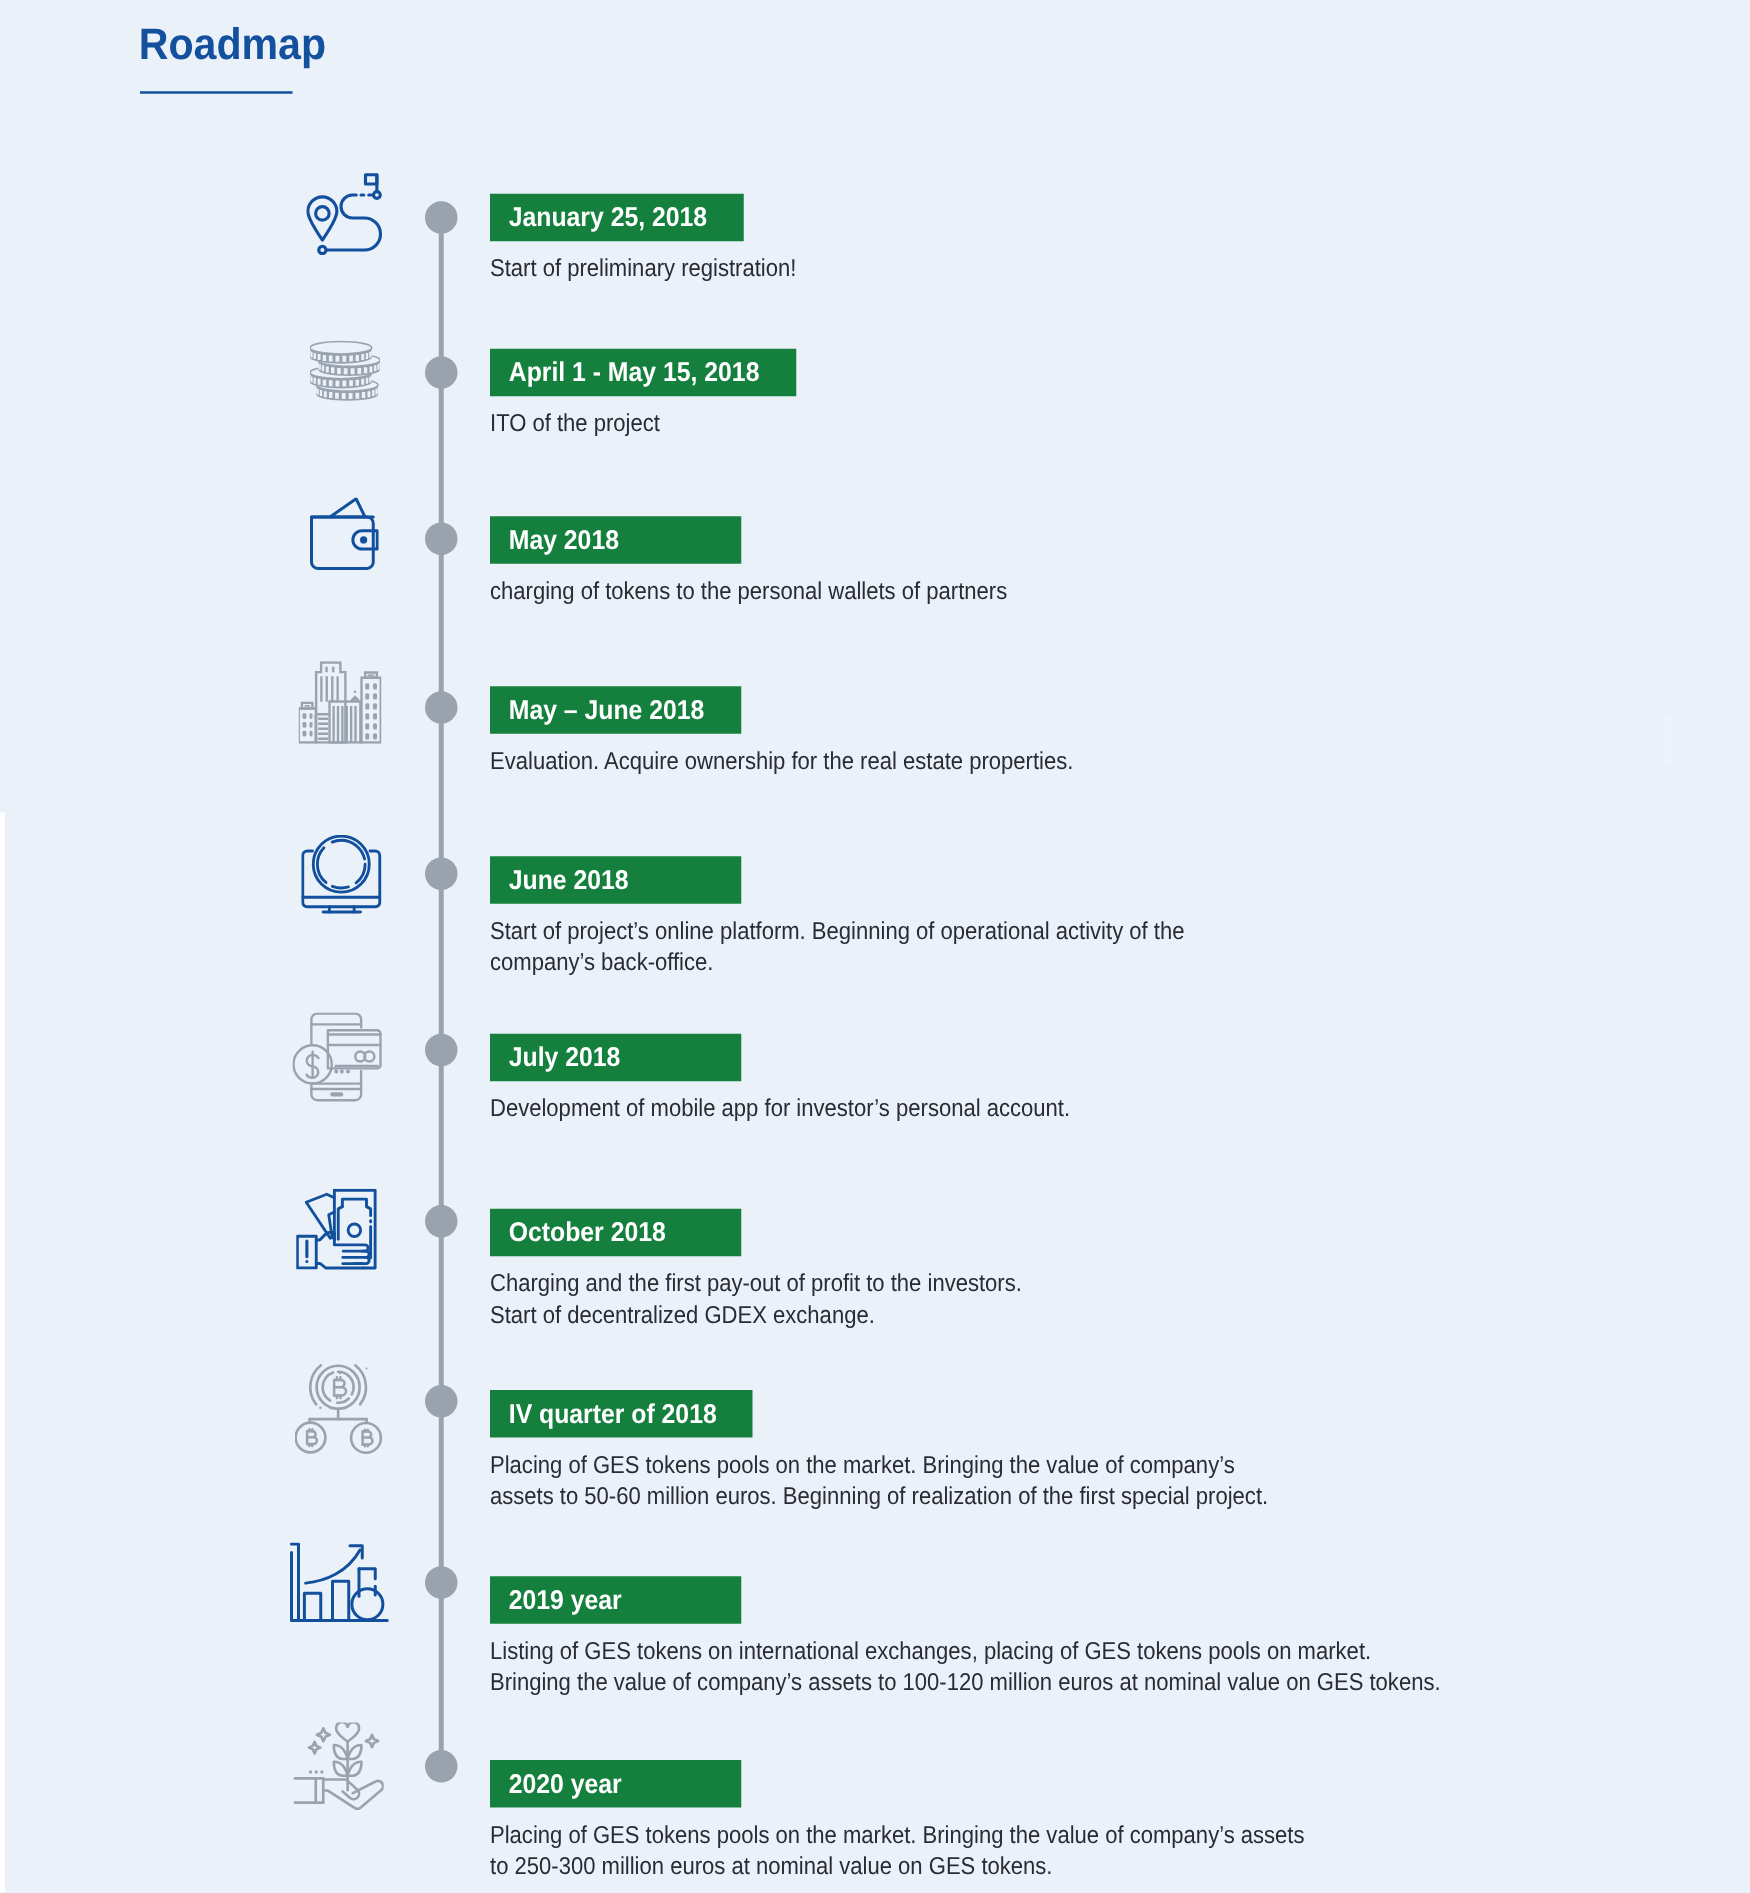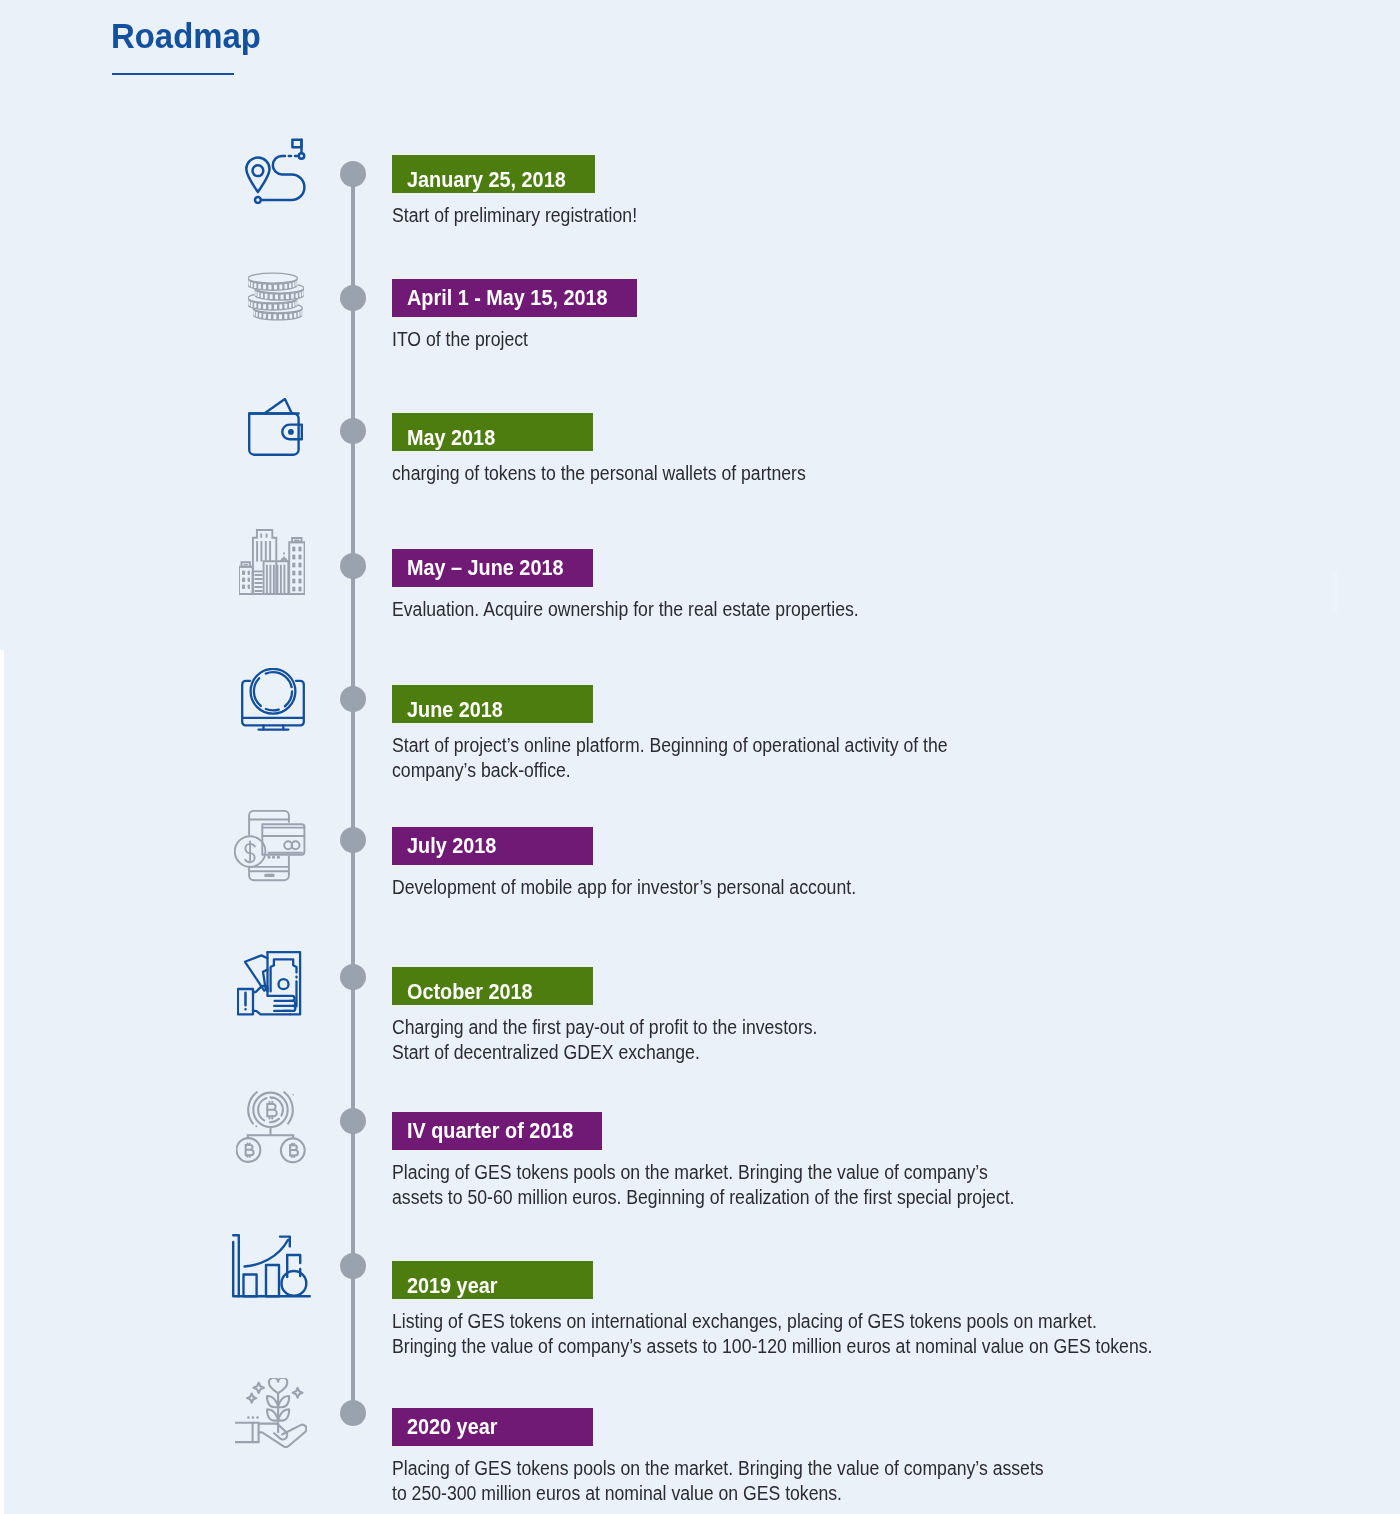--- a/index.html
+++ b/index.html
@@ -12,22 +12,22 @@
          color:#13509d;line-height:38px;transform:scaleX(0.932);transform-origin:0 0;}
   .title-rule{position:absolute;left:111.8px;top:72.5px;width:122px;height:2.5px;background:#13509d;}
   .axis{position:absolute;left:351.1px;top:173.7px;width:4px;height:1247px;background:#9aa2ae;}
   .row{position:absolute;left:0;top:0;}
   .icon{position:absolute;display:block;}
   .dot{position:absolute;left:340.1px;width:26px;height:26px;border-radius:50%;background:#9aa2ae;}
   .badge{position:absolute;left:391.9px;height:38px;box-sizing:border-box;
          color:#ffffff;font-size:21.7px;font-weight:bold;white-space:nowrap;
          padding:0 29.5px 0 14.7px;display:flex;align-items:center;overflow:hidden;}
   .badge .bt{display:inline-block;transform:scaleX(0.914);transform-origin:0 50%;}
-  .badge.blue{background:#4d7c0f;align-items:flex-end;}
-  .badge.grey{background:#701a75;}
+  .badge.blue{background:#15803d;}
+  .badge.grey{background:#15803d;}
   .desc{position:absolute;left:392px;color:#2b2b33;font-size:19.55px;line-height:25px;white-space:nowrap;}
   .desc > div{transform:scaleX(0.903);transform-origin:0 50%;}
   .artifact{position:absolute;left:1332px;top:572px;width:6px;height:40px;background:#edf3fb;}
 </style>
 </head>
 <body>
 
 <div class="page">
   <div class="edge-strip"></div>
   <div class="artifact"></div>

